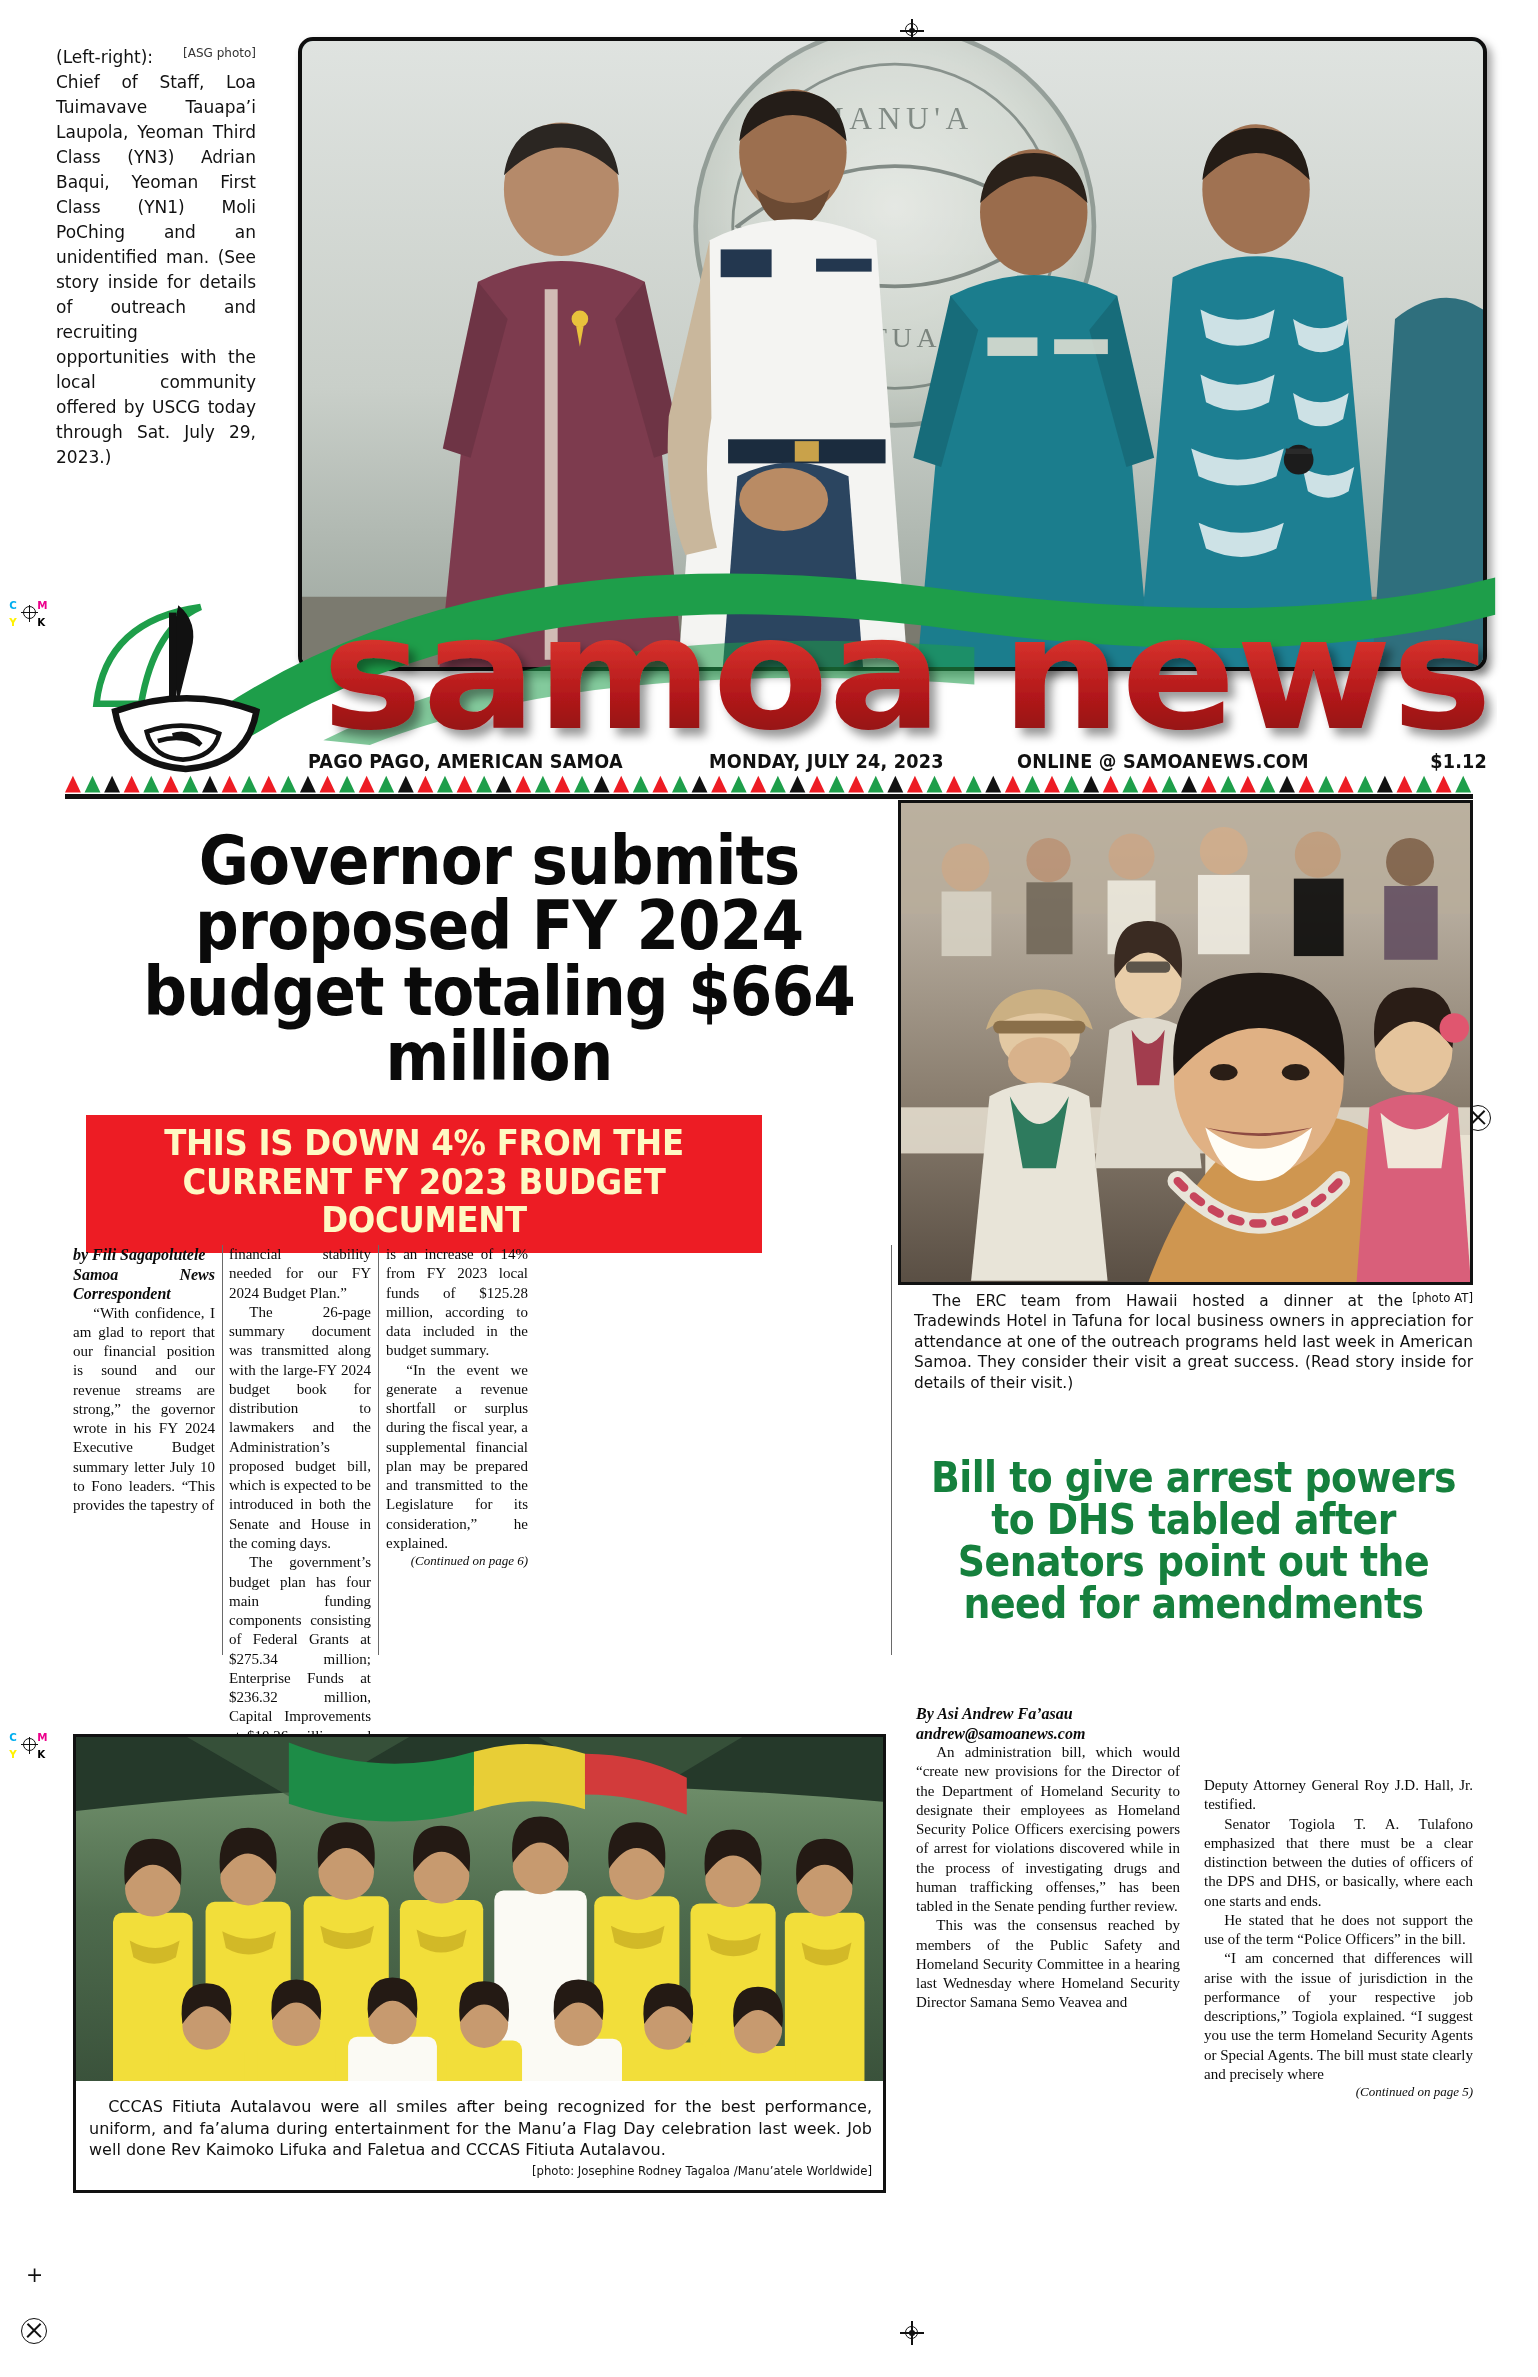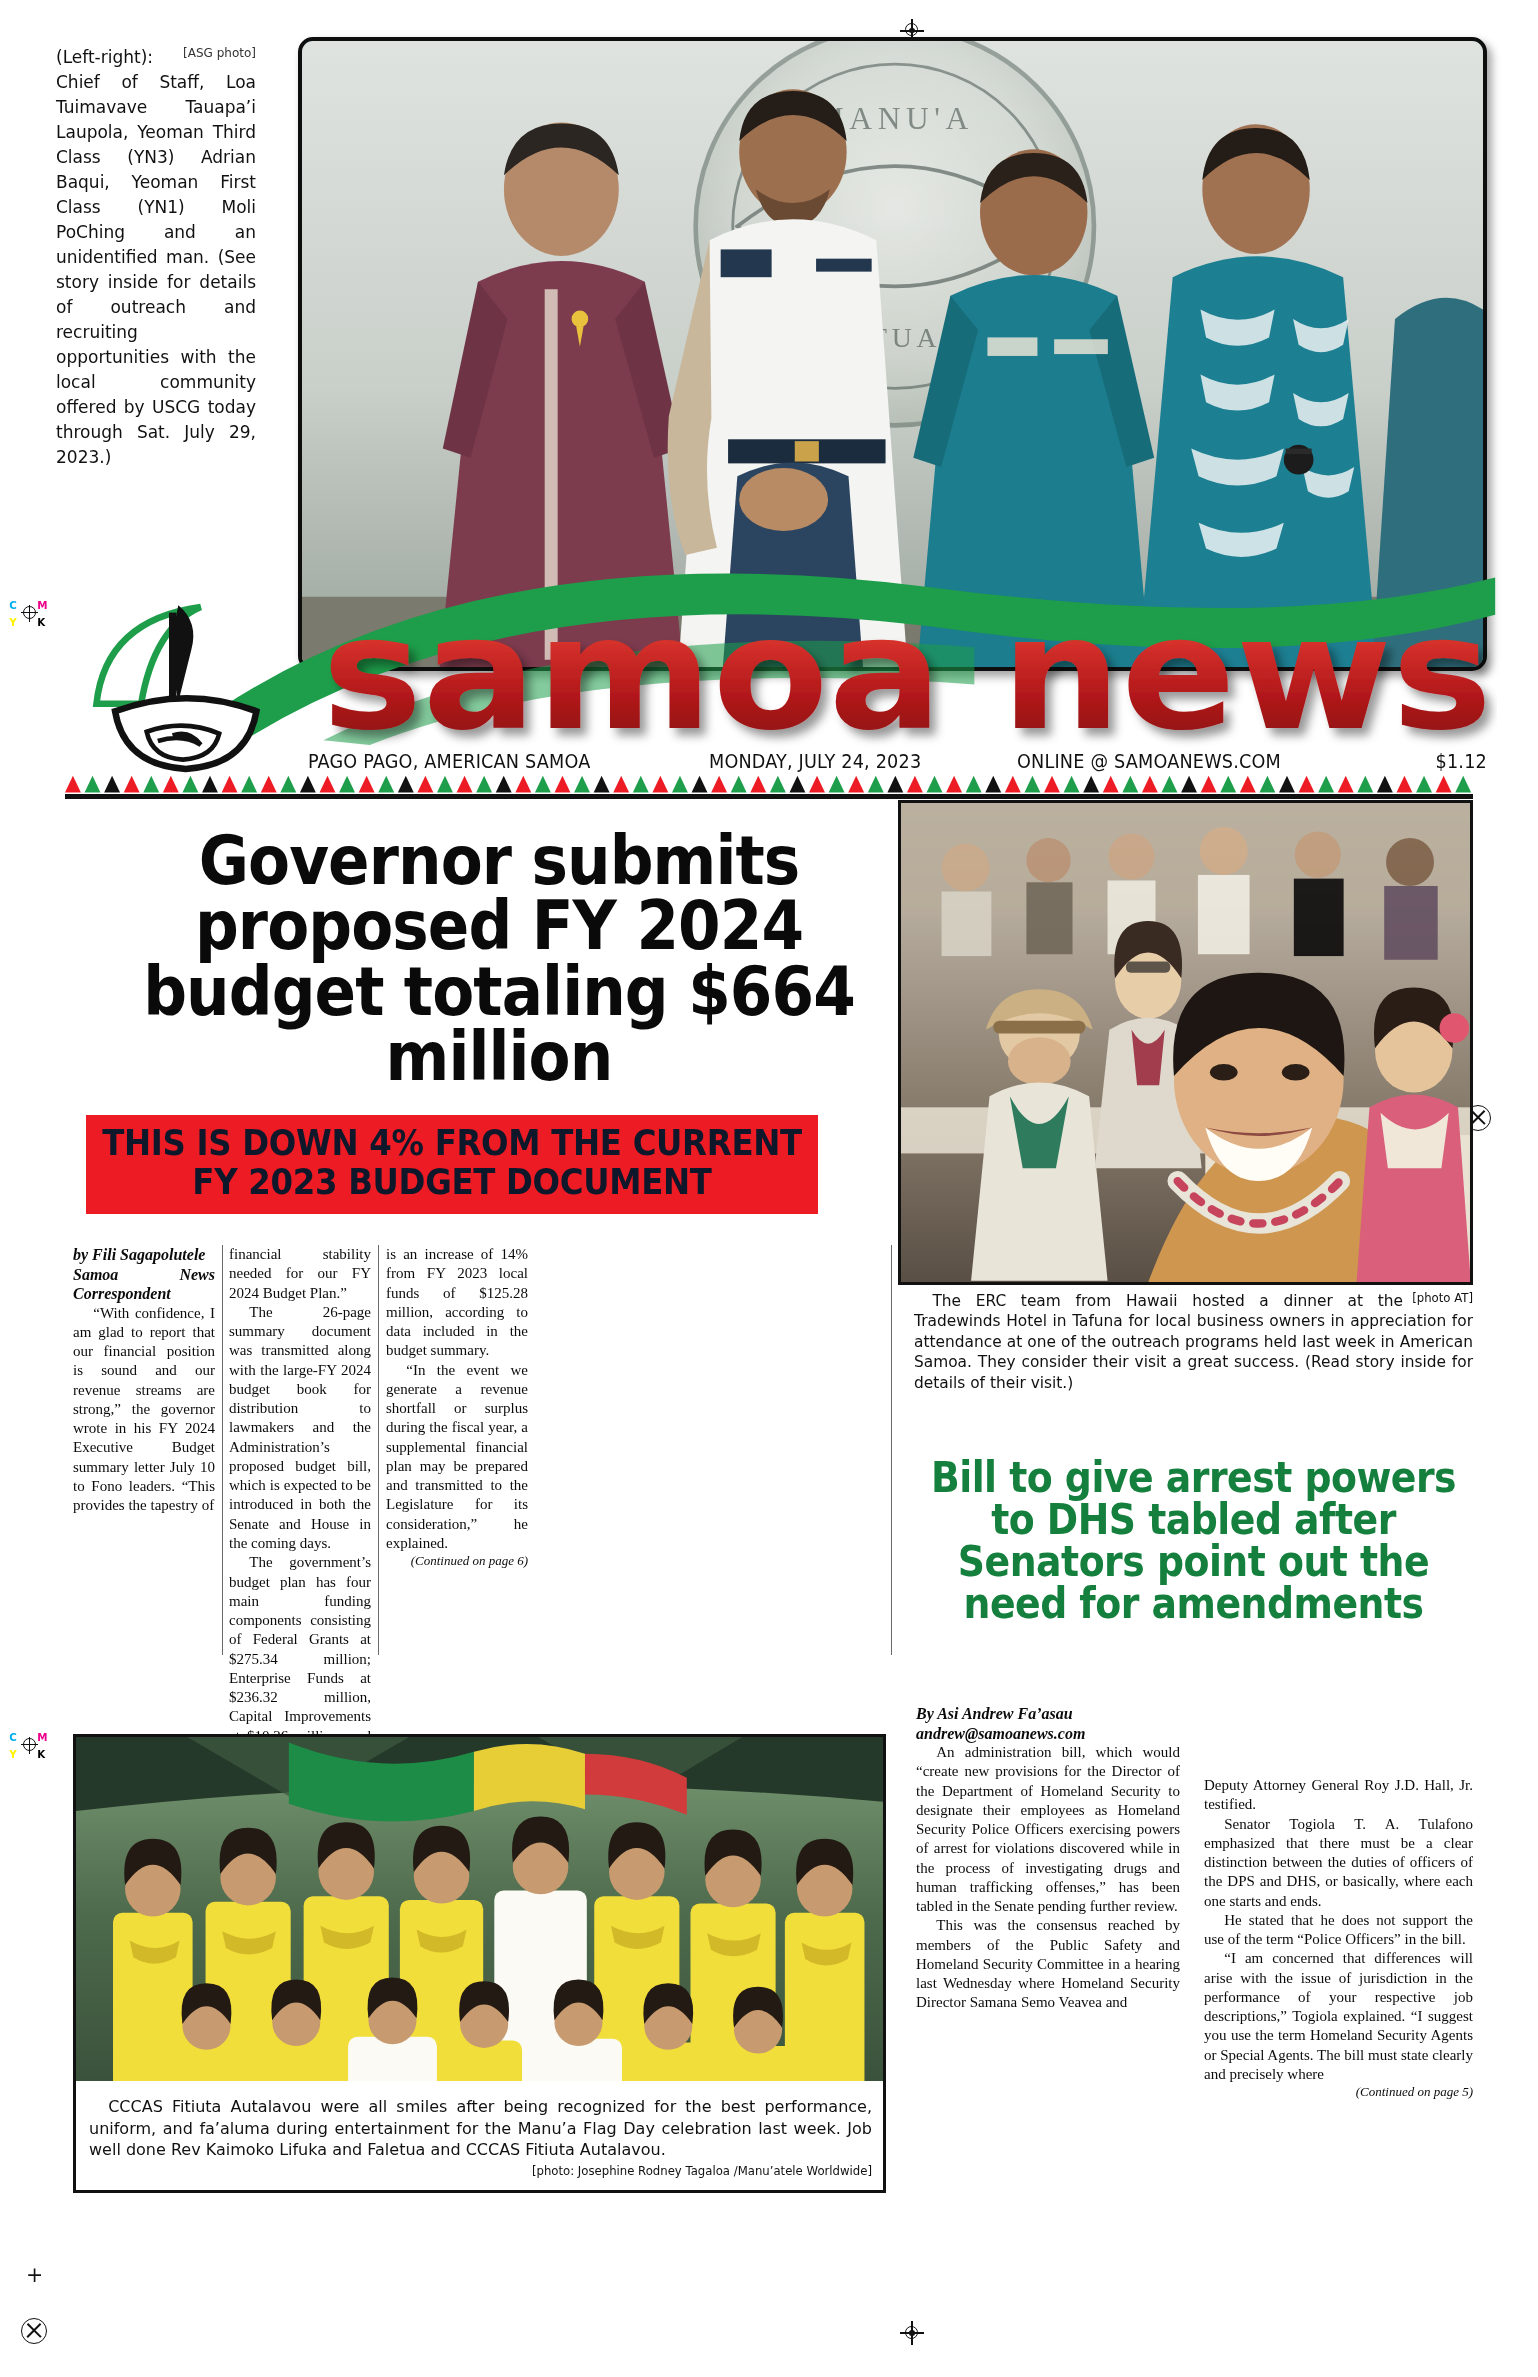--- a/index.html
+++ b/index.html
@@ -46,40 +46,40 @@
   .wave{position:absolute;left:89px;top:559px;width:1408px;height:186px;overflow:hidden;}
   .wave svg{display:block;}
 
   
   .logo-canoe{position:absolute;left:89px;top:592px;width:200px;height:191px;}
   .mast-title{position:absolute;left:322px;top:597px;width:1175px;height:154px;}
   .mast-title svg{display:block;}
 
   .datebar{position:absolute;left:308px;top:741px;width:1179px;height:32px;
     font-family:"DejaVu Sans Condensed","Liberation Sans",sans-serif;
-    font-weight:normal;font-size:19.6px;letter-spacing:0.2px;color:#111;
+    font-weight:bold;font-size:19.6px;letter-spacing:0.2px;color:#111;
     display:flex;align-items:flex-end;}
   .datebar .d1{width:401px;}
   .datebar .d2{width:308px;}
   .datebar .d3{width:354px;text-align:left;}
   .datebar .d4{flex:1;text-align:right;}
 
   
   .tri-rule{position:absolute;left:65px;top:772px;width:1408px;height:22.4px;overflow:hidden;}
   .rule-thick{position:absolute;left:65px;top:794px;width:1408px;height:4.7px;background:#111;}
 
   
   .headline{position:absolute;left:112px;top:804px;width:774px;
     font-family:"DejaVu Sans Condensed","Liberation Sans",sans-serif;
     font-weight:bold;font-size:68px;line-height:.96;text-align:center;color:#0a0a0a;
     letter-spacing:-0.9px;margin-top:24px;}
-  .redbar{position:absolute;left:86px;top:1115px;width:732px;background:#ED1C24;
+  .redbar{position:absolute;left:86px;top:1115px;width:676px;background:#ED1C24;
     padding:9.3px 0 13px;text-align:center;
     font-family:"DejaVu Sans Condensed","Liberation Sans",sans-serif;
-    font-weight:bold;font-size:36px;line-height:1.07;color:#0f172a;letter-spacing:-0.3px;}
+    font-weight:bold;font-size:36px;line-height:1.07;color:#fef9c3;letter-spacing:-0.3px;}
 
   
   .col{position:absolute;font-family:"Liberation Serif",serif;font-size:15px;
     line-height:1.285;text-align:justify;color:#0b0b0b;
     -webkit-hyphens:auto;hyphens:auto;}
   .col p{margin:0;text-indent:1.35em;}
   .col p.noind{text-indent:0;}
   .byline{font-weight:bold;font-style:italic;font-size:16px;line-height:1.22;
     text-indent:0 !important;}
   .contd{text-align:right;font-style:italic;font-size:13px;text-indent:0 !important;}

